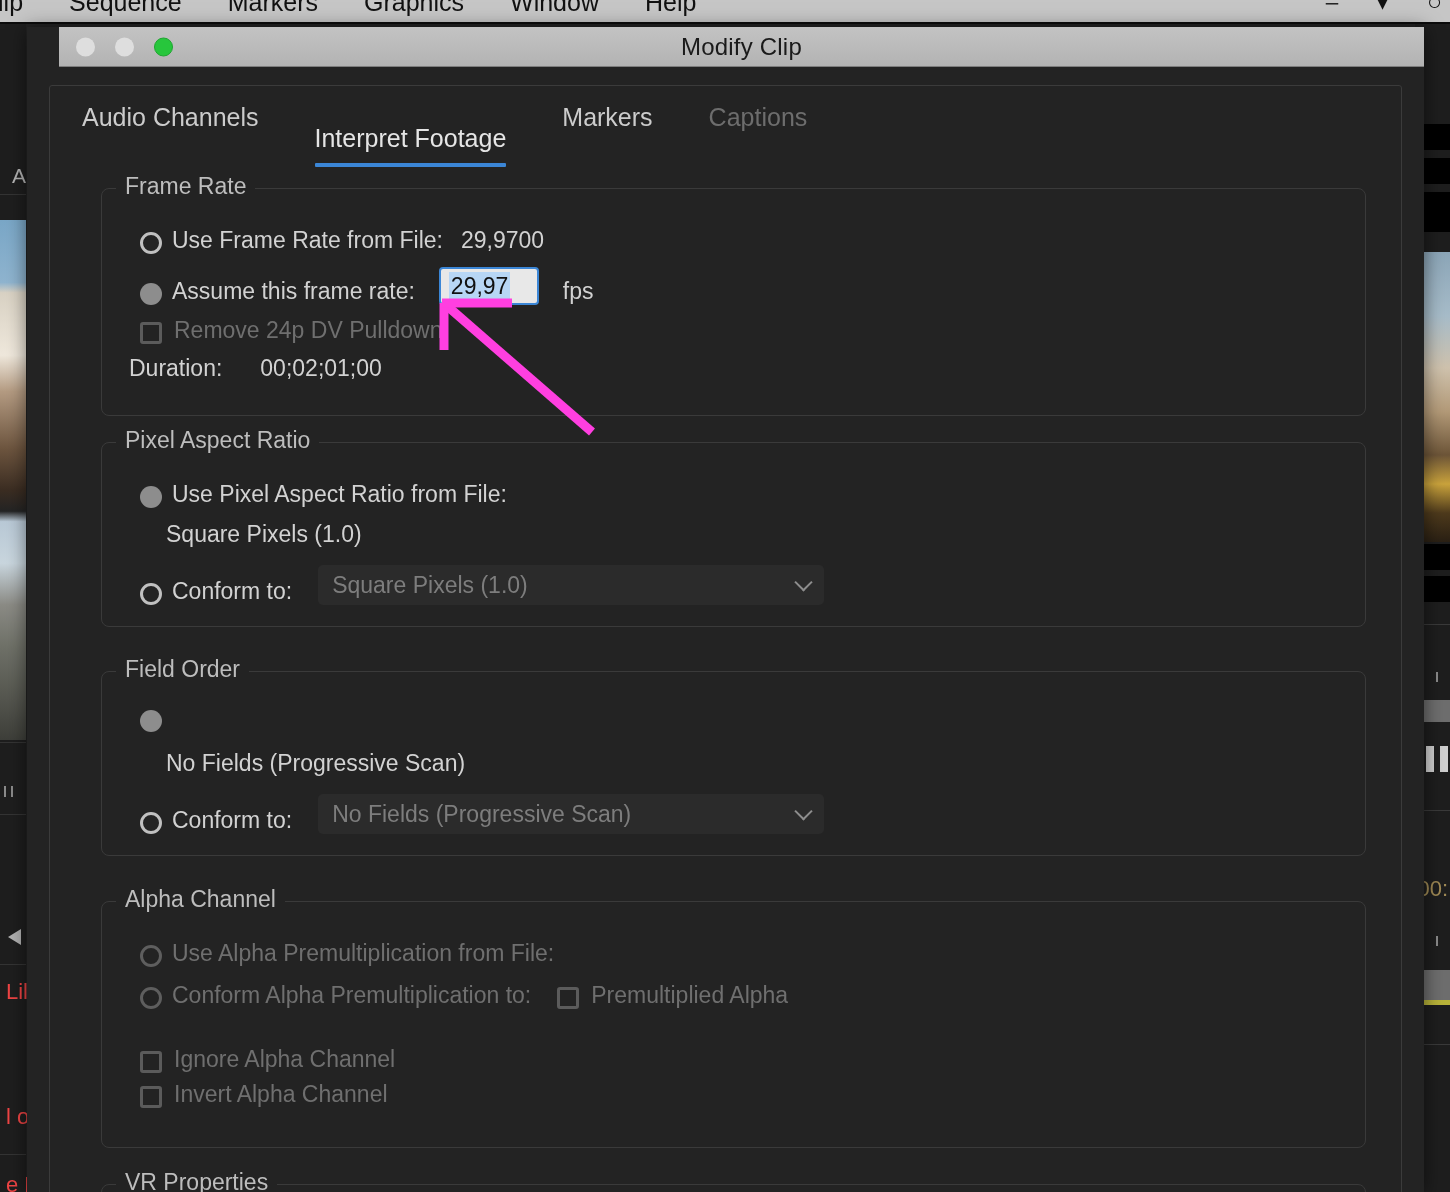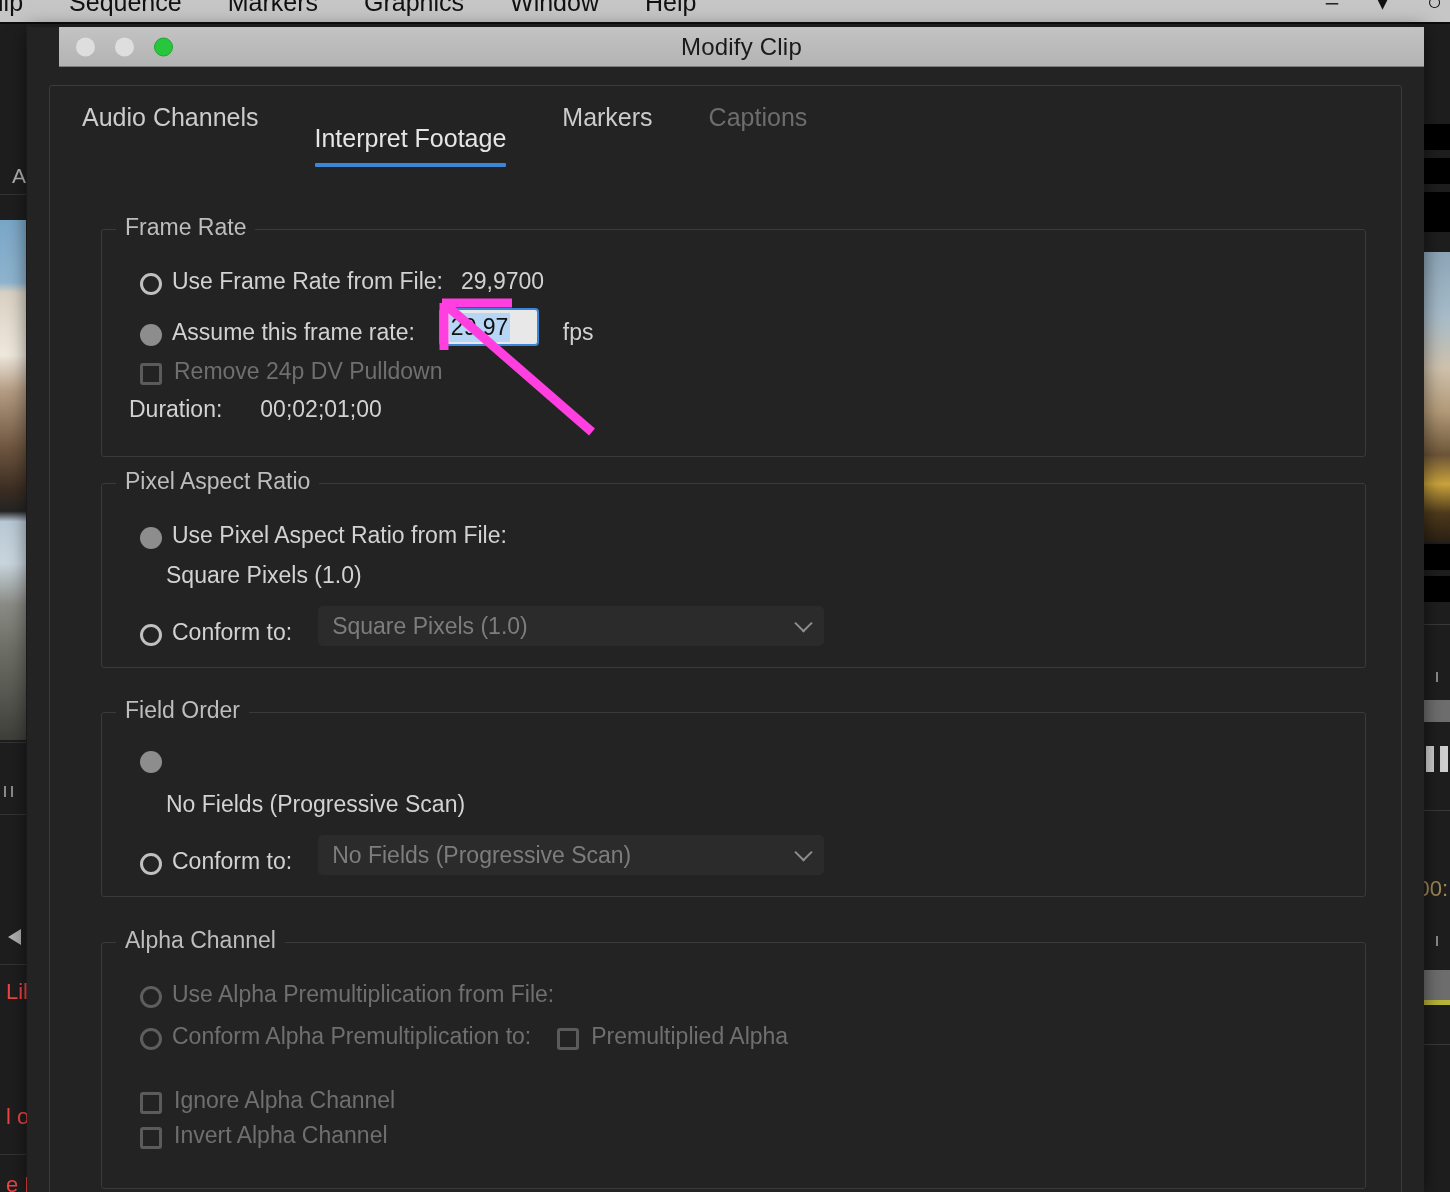--- a/index.html
+++ b/index.html
@@ -110,21 +110,21 @@
   }
   .tab.first { padding-left:32px; }
   .tab.active { color:#e5e5e5;margin-top:21px; }
   .tab.active::after {
     content:""; position:absolute; left:28px; right:28px; bottom:0;
     height:4px; background:#3b86d6; border-radius:1px;
   }
   .tab.disabled { color:#6d6d6d; }
 
   
-  .group { position:absolute; left:51px; right:35px; border:1px solid #3a3a3a; border-radius:3px;margin-top:41px; }
+  .group { position:absolute; left:51px; right:35px; border:1px solid #3a3a3a; border-radius:8px; }
   .group-legend {
     position:absolute; top:-16px; left:14px; padding:0 9px;
     background:#232323; font-size:23px; color:#bdbdbd; white-space:nowrap;
   }
   .g-framerate { top:102px; height:228px; }
   .g-par       { top:356px; height:185px;text-decoration:underline; }
   .g-fieldorder{ top:585px; height:185px; }
   .g-alpha     { top:815px; height:247px; }
   .g-vr        { top:1098px; height:120px; }
 

